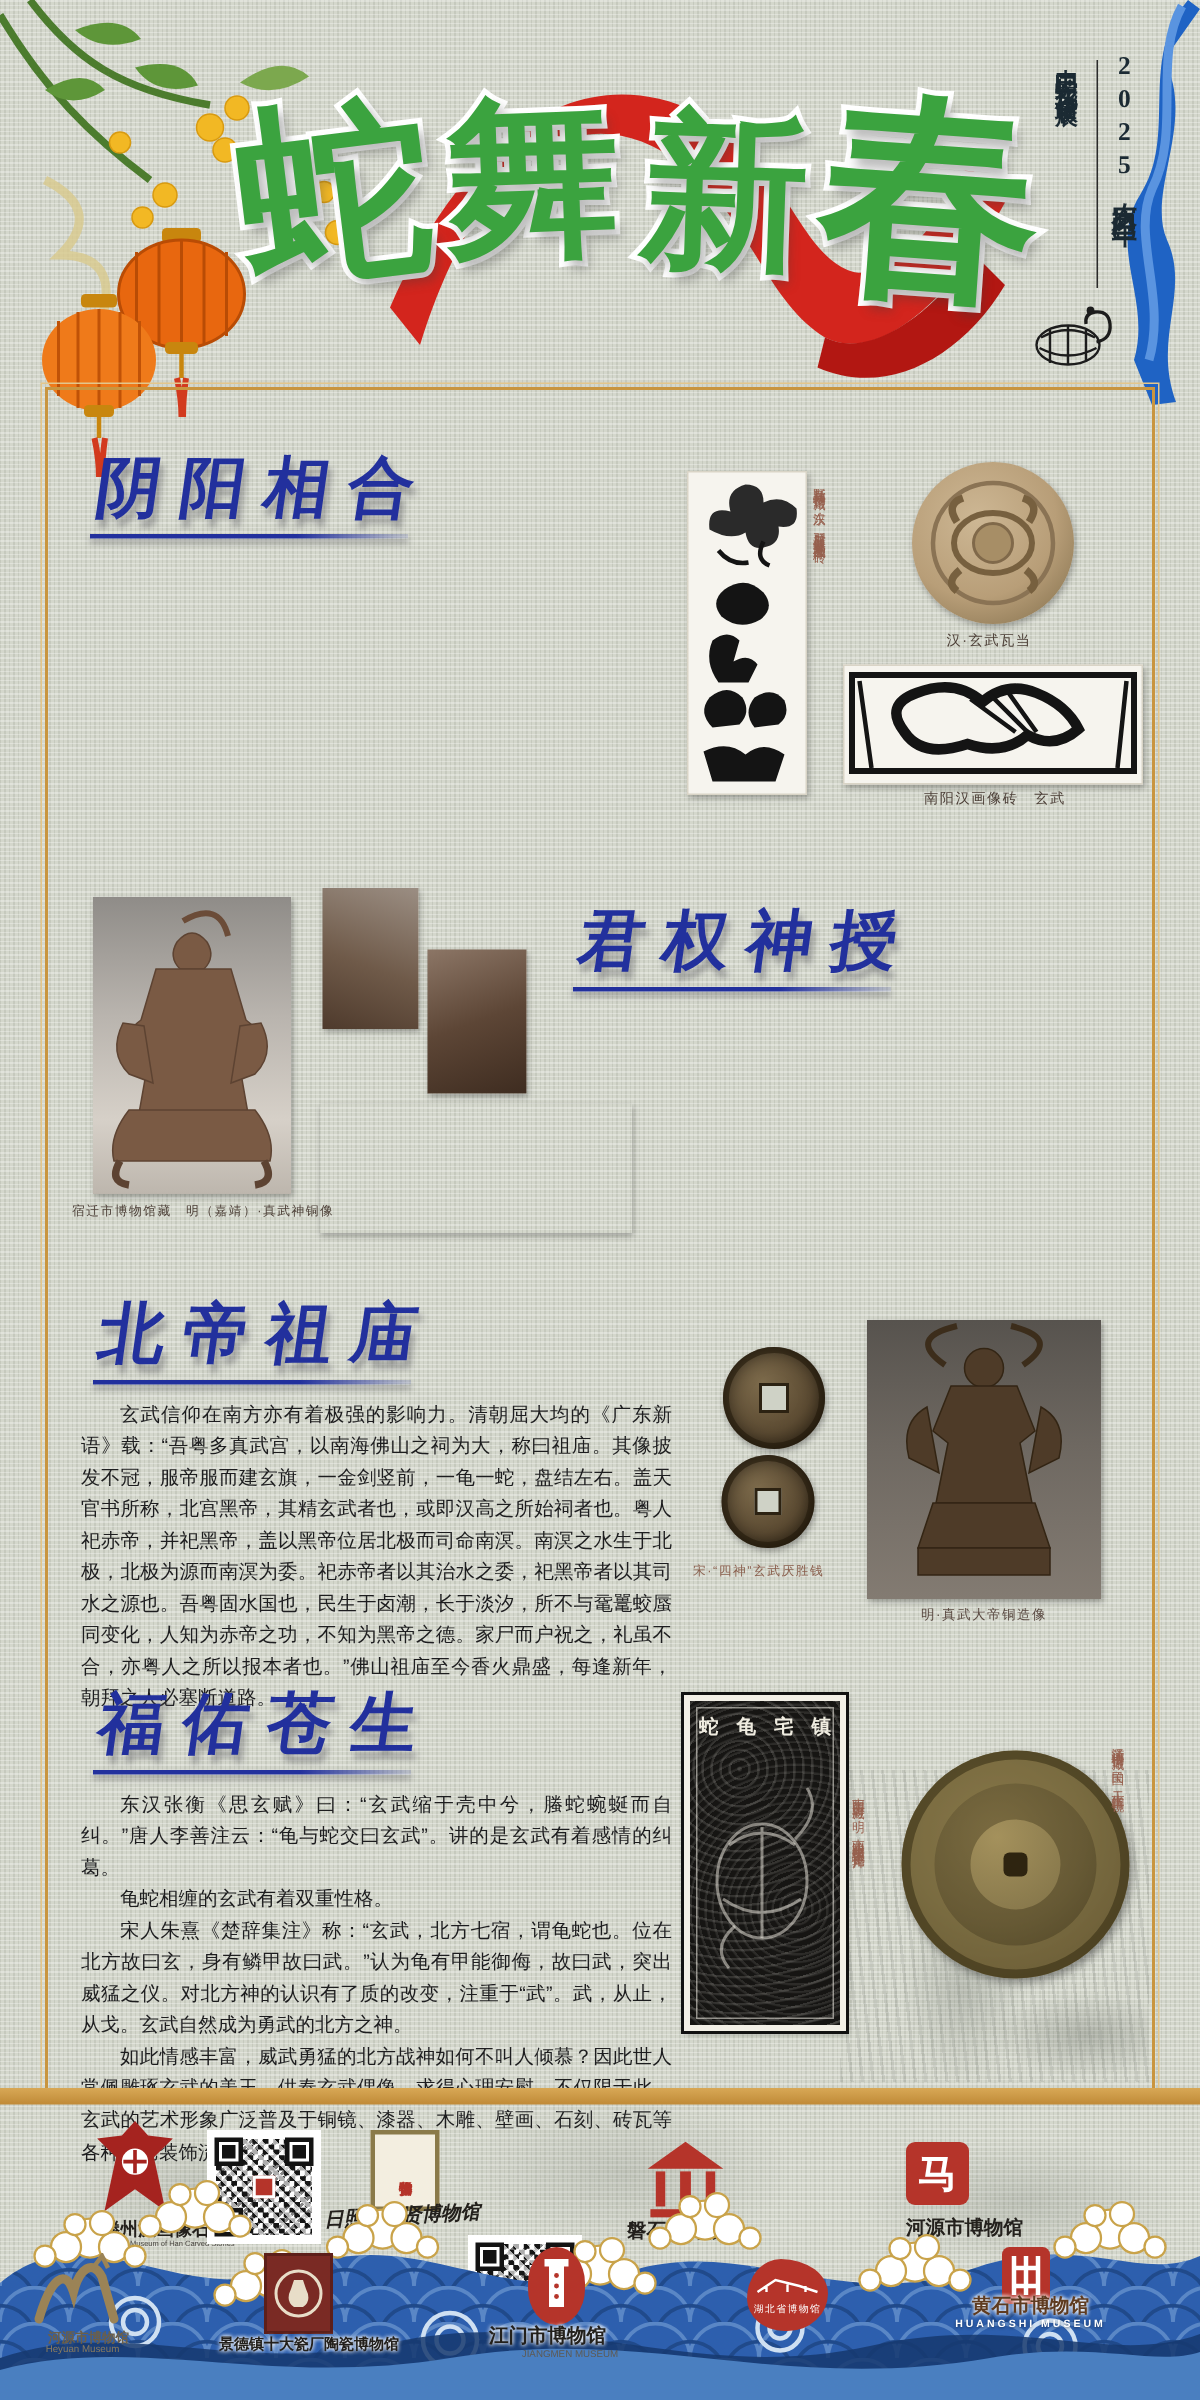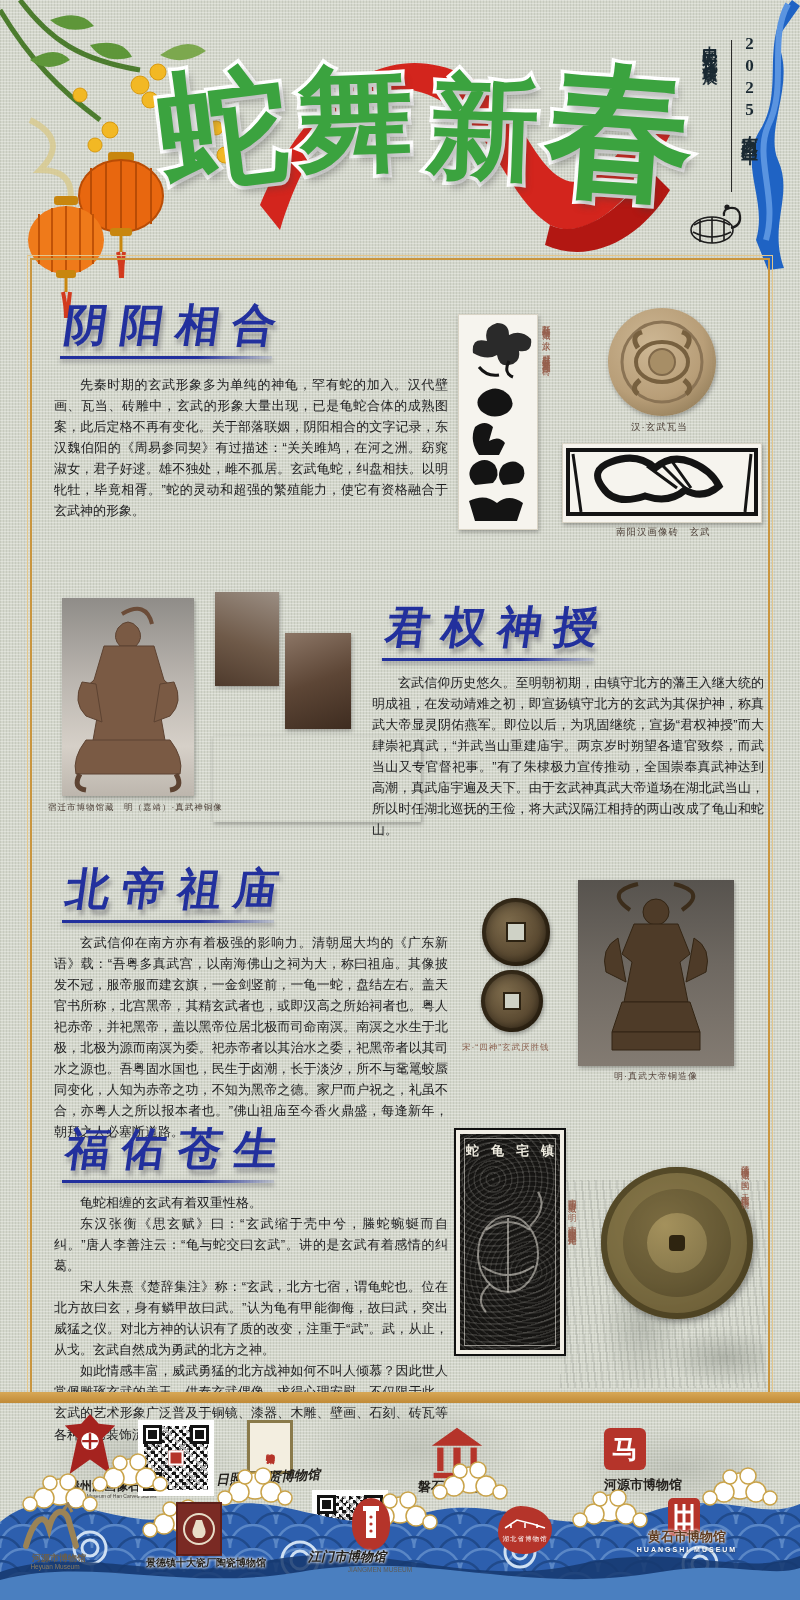--- a/index.html
+++ b/index.html
@@ -170,21 +170,20 @@
   <div class="abs" style="left:560px;top:1180px;width:206px;height:208px;opacity:.55;
        background-image:
          radial-gradient(ellipse 80px 50px at 70% 30%, rgba(98,104,96,.5), transparent 70%),
          radial-gradient(ellipse 60px 90px at 40% 70%, rgba(98,104,96,.45), transparent 70%),
          radial-gradient(ellipse 90px 40px at 80% 85%, rgba(78,84,76,.5), transparent 70%),
          repeating-linear-gradient(84deg, rgba(90,96,88,.25) 0 2px, transparent 2px 7px);"></div>
 
   <div class="abs sec-title" style="left:64px;top:296px;">阴阳相合</div>
   <div class="abs sec-underline" style="left:60px;top:356px;width:212px"></div>
   <div class="abs body-text" style="left:54px;top:374px;width:394px">
-    <p>先秦时期的玄武形象多为单纯的神龟，罕有蛇的加入。汉代壁画、瓦当、砖雕中，玄武的形象大量出现，已是龟蛇合体的成熟图案，此后定格不再有变化。关于部落联姻，阴阳相合的文字记录，东汉魏伯阳的《周易参同契》有过描述：“关关雎鸠，在河之洲。窈窕淑女，君子好逑。雄不独处，雌不孤居。玄武龟蛇，纠盘相扶。以明牝牡，毕竟相胥。”蛇的灵动和超强的繁殖能力，使它有资格融合于玄武神的形象。</p>
   </div>
 
   <div class="abs rub photo" style="left:458px;top:314px;width:78px;height:214px">
     <svg viewBox="0 0 78 214" style="width:100%;height:100%">
       <g fill="#141414">
         <path d="M38 8 q-14 4 -10 18 q-16 -4 -14 12 q14 8 24 2 q2 12 12 10 q12 -2 10 -14 q14 2 12 -12 q-10 -10 -22 -4 q0 -12 -12 -12z" opacity=".9"></path>
         <path d="M20 52 q8 10 20 8 M50 46 q-6 12 4 16" stroke="#141414" stroke-width="3" fill="none"></path>
         <path d="M24 78 q14 -10 26 2 q8 10 -2 18 q-14 8 -26 -2 q-8 -10 2 -18z"></path>
         <path d="M16 112 q10 -8 18 0 l-4 14 q10 -6 16 2 l-6 12 h-20 q-10 -14 -4 -28z"></path>
         <path d="M14 150 q12 -10 22 0 q6 10 -2 18 l-18 2 q-10 -10 -2 -20z"></path>
@@ -234,23 +233,20 @@
 
   <div class="abs photo" style="left:215px;top:592px;width:64px;height:94px;
        background:linear-gradient(200deg,#9b8e83,#6f5a49 55%,#4e3a2c)"></div>
   <div class="abs photo" style="left:285px;top:633px;width:66px;height:96px;
        background:linear-gradient(160deg,#8c7666,#5d4636 50%,#3e2c20)"></div>
   <div class="abs photo" style="left:213px;top:736px;width:208px;height:86px;
        background:linear-gradient(190deg,#7d6a58,#5a4535 45%,#6e5845 75%,#43migrate3223)"></div>
 
   <div class="abs sec-title" style="left:386px;top:598px;">君权神授</div>
   <div class="abs sec-underline" style="left:382px;top:658px;width:212px"></div>
-  <div class="abs body-text" style="left:372px;top:672px;width:392px">
-    <p>玄武信仰历史悠久。至明朝初期，由镇守北方的藩王入继大统的明成祖，在发动靖难之初，即宣扬镇守北方的玄武为其保护神，称真武大帝显灵阴佑燕军。即位以后，为巩固继统，宣扬“君权神授”而大肆崇祀真武，“并武当山重建庙宇。两京岁时朔望各遣官致祭，而武当山又专官督祀事。”有了朱棣极力宣传推动，全国崇奉真武神达到高潮，真武庙宇遍及天下。由于玄武神真武大帝道场在湖北武当山，所以时任湖北巡抚的王俭，将大武汉隔江相持的两山改成了龟山和蛇山。</p>
-  </div>
 
   <div class="abs sec-title" style="left:66px;top:860px;">北帝祖庙</div>
   <div class="abs sec-underline" style="left:62px;top:920px;width:212px"></div>
   <div class="abs body-text" style="left:54px;top:932px;width:394px">
     <p>玄武信仰在南方亦有着极强的影响力。清朝屈大均的《广东新语》载：“吾粤多真武宫，以南海佛山之祠为大，称曰祖庙。其像披发不冠，服帝服而建玄旗，一金剑竖前，一龟一蛇，盘结左右。盖天官书所称，北宫黑帝，其精玄武者也，或即汉高之所始祠者也。粤人祀赤帝，并祀黑帝，盖以黑帝位居北极而司命南溟。南溟之水生于北极，北极为源而南溟为委。祀赤帝者以其治水之委，祀黑帝者以其司水之源也。吾粤固水国也，民生于卤潮，长于淡汐，所不与鼋鼍蛟蜃同变化，人知为赤帝之功，不知为黑帝之德。家尸而户祝之，礼虽不合，亦粤人之所以报本者也。”佛山祖庙至今香火鼎盛，每逢新年，朝拜之人必塞断道路。</p>
   </div>
 
   <div class="abs coin" style="left:482px;top:898px;width:68px;height:68px">
     <div class="coin-hole" style="width:16px;height:16px"></div>
   </div>
@@ -271,22 +267,22 @@
       </g>
       <path d="M48 36 q-20 -24 16 -28 M108 36 q20 -24 -16 -28" stroke="#443категория219" stroke-width="4" fill="none"></path>
       <path d="M52 30 q-26 -18 8 -26 M104 30 q26 -18 -8 -26" stroke="#3c2d1b" stroke-width="4" fill="none"></path>
     </svg>
   </div>
   <div class="abs cap" style="left:614px;top:1070px;font-size:9px;color:#5a4a42">明·真武大帝铜造像</div>
 
   <div class="abs sec-title" style="left:66px;top:1120px;">福佑苍生</div>
   <div class="abs sec-underline" style="left:62px;top:1180px;width:212px"></div>
   <div class="abs body-text" style="left:54px;top:1192px;width:394px">
+    <p>东汉张衡《思玄赋》曰：“玄武缩于壳中兮，螣蛇蜿蜒而自纠。”唐人李善注云：“龟与蛇交曰玄武”。讲的是玄武有着感情的纠葛。</p>
     <p>龟蛇相缠的玄武有着双重性格。</p>
-    <p>东汉张衡《思玄赋》曰：“玄武缩于壳中兮，螣蛇蜿蜒而自纠。”唐人李善注云：“龟与蛇交曰玄武”。讲的是玄武有着感情的纠葛。</p>
     <p>宋人朱熹《楚辞集注》称：“玄武，北方七宿，谓龟蛇也。位在北方故曰玄，身有鳞甲故曰武。”认为龟有甲能御侮，故曰武，突出威猛之仪。对北方神的认识有了质的改变，注重于“武”。武，从止，从戈。玄武自然成为勇武的北方之神。</p>
     <p>如此情感丰富，威武勇猛的北方战神如何不叫人倾慕？因此世人常佩雕琢玄武的美玉，供奉玄武偶像，求得心理安慰。不仅限于此，玄武的艺术形象广泛普及于铜镜、漆器、木雕、壁画、石刻、砖瓦等各种工艺装饰流传至今。</p>
   </div>
 
   <div class="abs stele photo" style="left:456px;top:1130px;width:100px;height:216px">
     <div class="stele-inner"></div>
     <div class="stele-title">
       <span>镇</span>
       <span>宅</span>
       <span>龟</span>
@@ -425,21 +421,21 @@
 
   <div class="abs" style="left:352px;top:1498px;width:38px;height:52px;background:#b5342a;border-radius:50%/46%;z-index:5">
     <svg viewBox="0 0 38 52" style="width:100%;height:100%">
       <rect x="14" y="12" width="10" height="28" fill="#fff"></rect>
       <rect x="11" y="8" width="16" height="5" fill="#fff"></rect>
       <circle cx="19" cy="19" r="1.6" fill="#b5342a"></circle>
         <circle cx="19" cy="26" r="1.6" fill="#b5342a"></circle>
       <circle cx="19" cy="33" r="1.6" fill="#b5342a"></circle>
     </svg>
   </div>
-  <div class="abs mus-name" style="left:308px;top:1548px;width:110px;font-size:13px;font-style:italic;z-index:5;
+  <div class="abs mus-name" style="left:326px;top:1548px;width:110px;font-size:13px;z-index:5;
        text-shadow:0 0 3px #fff,0 0 3px #fff">江门市博物馆</div>
   <div class="abs" style="left:330px;top:1566px;width:100px;font-size:6.5px;color:#5d5a54;z-index:5;text-align:center">JIANGMEN MUSEUM</div>
 
   <div class="abs" style="left:498px;top:1506px;width:54px;height:48px;background:#b5342a;z-index:5;
        border-radius:42% 58% 50% 46%/55% 48% 52% 45%;display:flex;flex-direction:column;
        align-items:center;justify-content:center">
     <svg viewBox="0 0 44 16" style="width:44px;height:16px">
       <path d="M2 12 L14 4 L30 8 L42 12 M8 12 v-4 M22 12 v-5 M34 12 v-4" stroke="#fff" stroke-width="1.6" fill="none"></path>
     </svg>
     <div style="color:#fff;font-size:6.5px;letter-spacing:1px;margin-top:3px;white-space:nowrap">湖北省博物馆</div>

